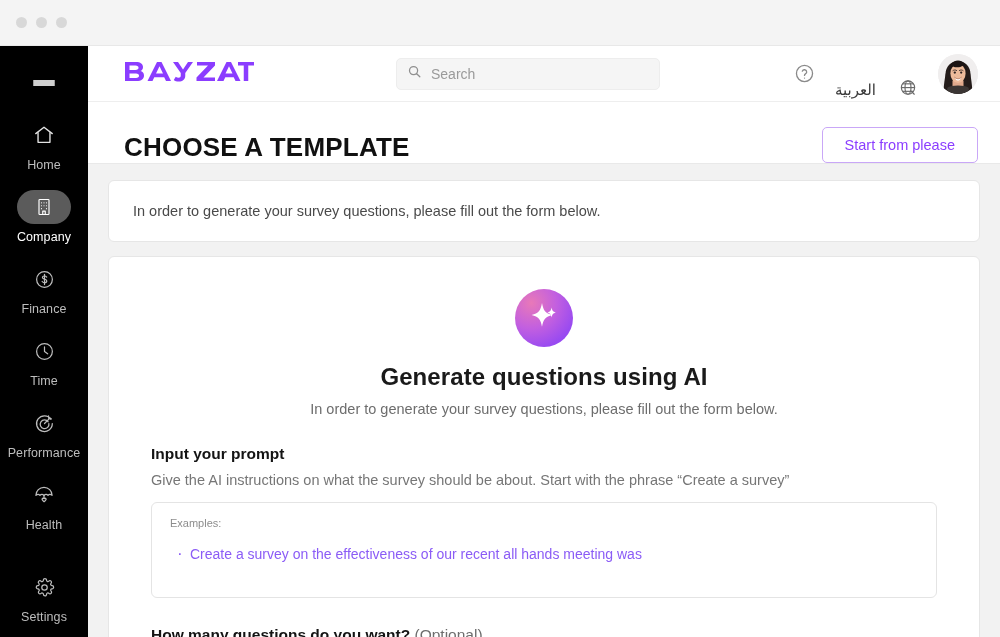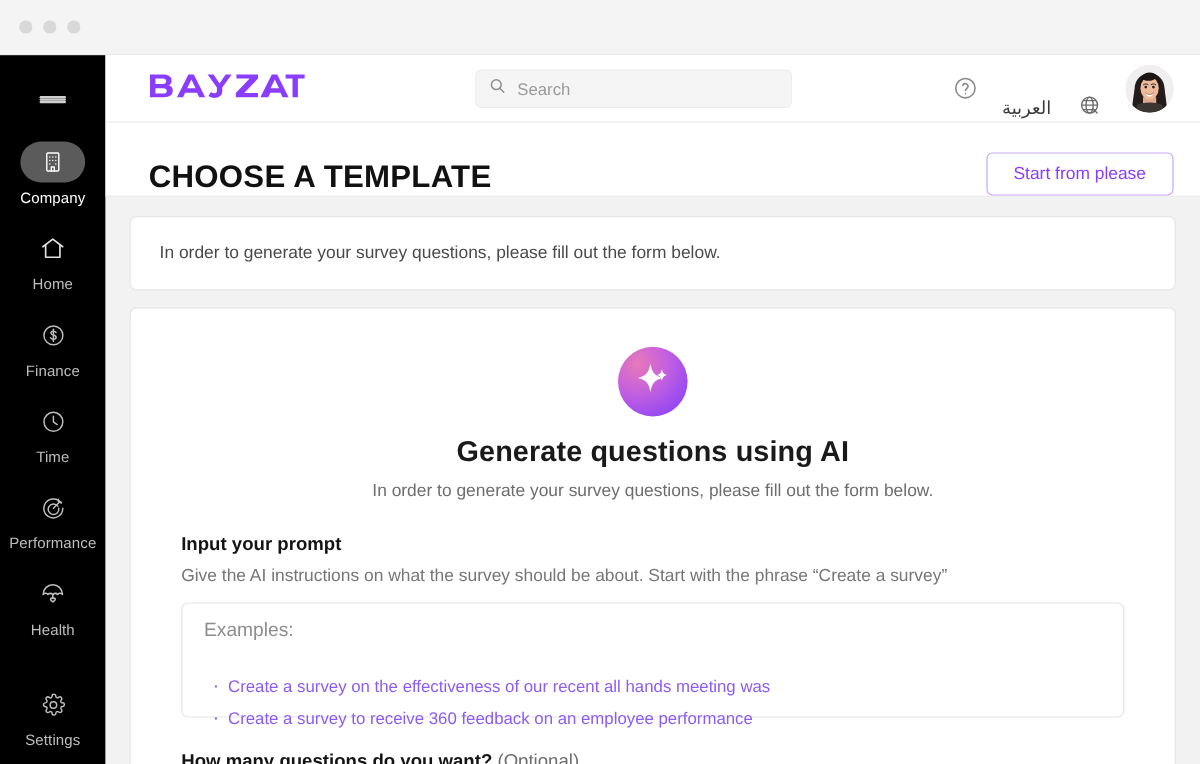--- a/index.html
+++ b/index.html
@@ -259,23 +259,23 @@
     margin-top: 9px;
   }
   .examples-box {
     margin-top: 14px;
     border: 1px solid #e4e4e4;
     border-radius: 6px;
     padding: 14px 18px 16px 18px;
     height: 96px;
   }
   .examples-title {
-    font-size: 16px;
+    font-size: 11px;
     color: #8d8d8d;
-    margin-bottom: 24px;
+    margin-bottom: 12px;
   }
   .examples-list { list-style: none; }
   .examples-list li {
     font-size: 14px;
     color: #8b5cf6;
     line-height: 26px;
     padding-left: 20px;
     position: relative;
   }
   .examples-list li::before {
@@ -298,48 +298,48 @@
       <span class="dot"></span>
     </div>
   </div>
 
   <nav class="sidebar">
 
     <div class="hamburger">
       <span></span>
         <span></span>
         <span></span>
+    </div>
+
+    <div class="nav-item">
+      <span class="nav-icon-wrap">
+        <svg width="22" height="22" viewBox="0 0 24 24" fill="none" stroke="#e2e2e2" stroke-width="1.5" stroke-linecap="round" stroke-linejoin="round">
+          <path d="M3 10.5 12 3.5l9 7"></path>
+            <path d="M5.5 9.5V20h13V9.5"></path>
+        </svg>
+      </span>
+      <span class="nav-label">Home</span>
     </div>
 
     <div class="nav-item active">
       <span class="nav-icon-wrap">
         <svg width="20" height="20" viewBox="0 0 24 24" fill="none" stroke="#ffffff" stroke-width="1.4" stroke-linecap="round" stroke-linejoin="round">
           <rect x="6" y="3" width="12" height="18" rx="1"></rect>
           <line x1="9" y1="7" x2="9.01" y2="7"></line>
             <line x1="12" y1="7" x2="12.01" y2="7"></line>
             <line x1="15" y1="7" x2="15.01" y2="7"></line>
           <line x1="9" y1="10.5" x2="9.01" y2="10.5"></line>
             <line x1="12" y1="10.5" x2="12.01" y2="10.5"></line>
             <line x1="15" y1="10.5" x2="15.01" y2="10.5"></line>
           <line x1="9" y1="14" x2="9.01" y2="14"></line>
             <line x1="15" y1="14" x2="15.01" y2="14"></line>
           <path d="M10.5 21v-4h3v4"></path>
         </svg>
       </span>
       <span class="nav-label">Company</span>
-    </div>
-
-    <div class="nav-item">
-      <span class="nav-icon-wrap">
-        <svg width="22" height="22" viewBox="0 0 24 24" fill="none" stroke="#e2e2e2" stroke-width="1.5" stroke-linecap="round" stroke-linejoin="round">
-          <path d="M3 10.5 12 3.5l9 7"></path>
-            <path d="M5.5 9.5V20h13V9.5"></path>
-        </svg>
-      </span>
-      <span class="nav-label">Home</span>
     </div>
 
     <div class="nav-item">
       <span class="nav-icon-wrap">
         <svg width="21" height="21" viewBox="0 0 24 24" fill="none" stroke="#bdbdbd" stroke-width="1.4" stroke-linecap="round" stroke-linejoin="round">
           <circle cx="12" cy="12" r="9"></circle>
           <path d="M14.5 9.2c-.6-.8-1.6-1.2-2.6-1.2-1.3 0-2.3.7-2.3 1.8 0 2.4 5 1.3 5 3.9 0 1.2-1.1 1.9-2.5 1.9-1.1 0-2.2-.4-2.8-1.3"></path>
           <line x1="12" y1="6.2" x2="12" y2="17.8"></line>
         </svg>
       </span>
@@ -506,21 +506,20 @@
         <h2 class="ai-title">Generate questions using AI</h2>
         <p class="ai-sub">In order to generate your survey questions, please fill out the form below.</p>
 
         <div class="field-label">Input your prompt</div>
         <div class="field-help">Give the AI instructions on what the survey should be about. Start with the phrase “Create a survey”</div>
 
         <div class="examples-box">
           <div class="examples-title">Examples:</div>
           <ul class="examples-list">
             <li>Create a survey on the effectiveness of our recent all hands meeting was</li>
-            <li>Create a survey to receive 360 feedback on an employee performance</li>
           </ul>
         </div>
 
         <div class="field-label">
           <span>How many questions do you want?</span>
           <span class="optional">(Optional)</span>
         </div>
 
       </div>
     </div>

